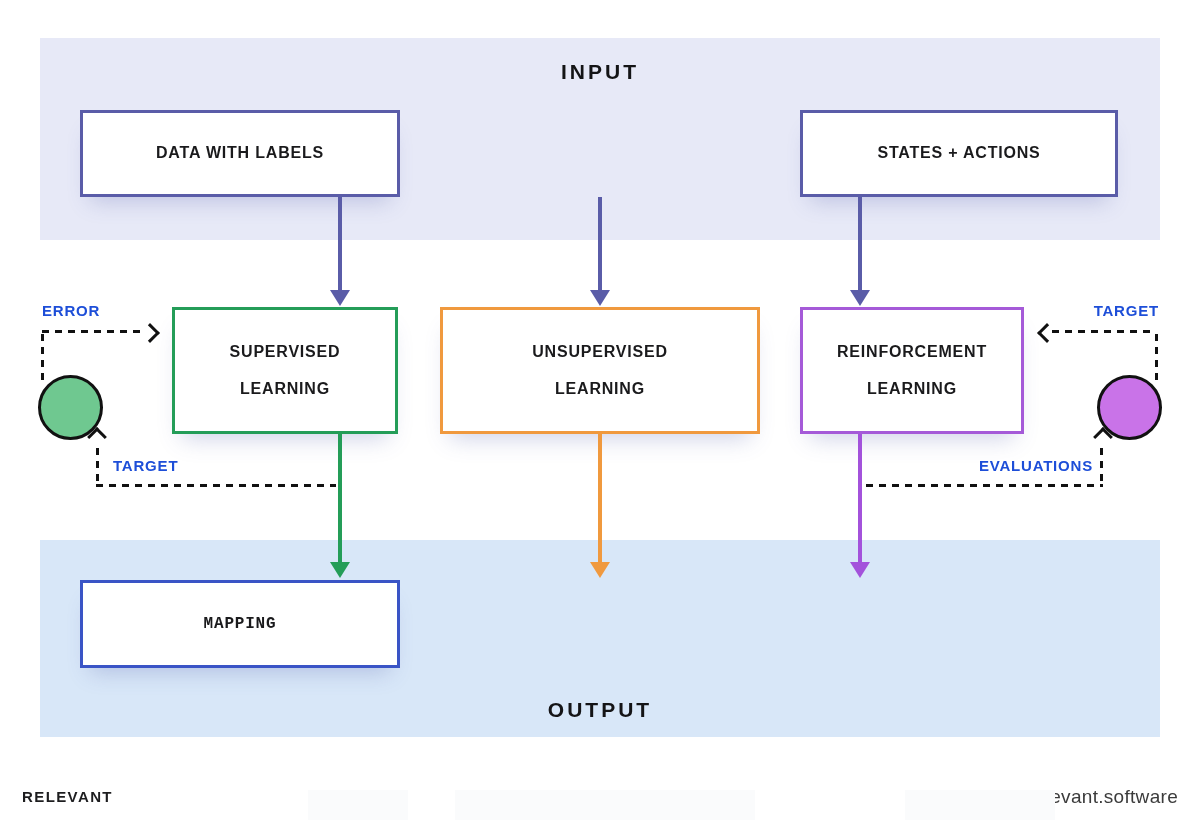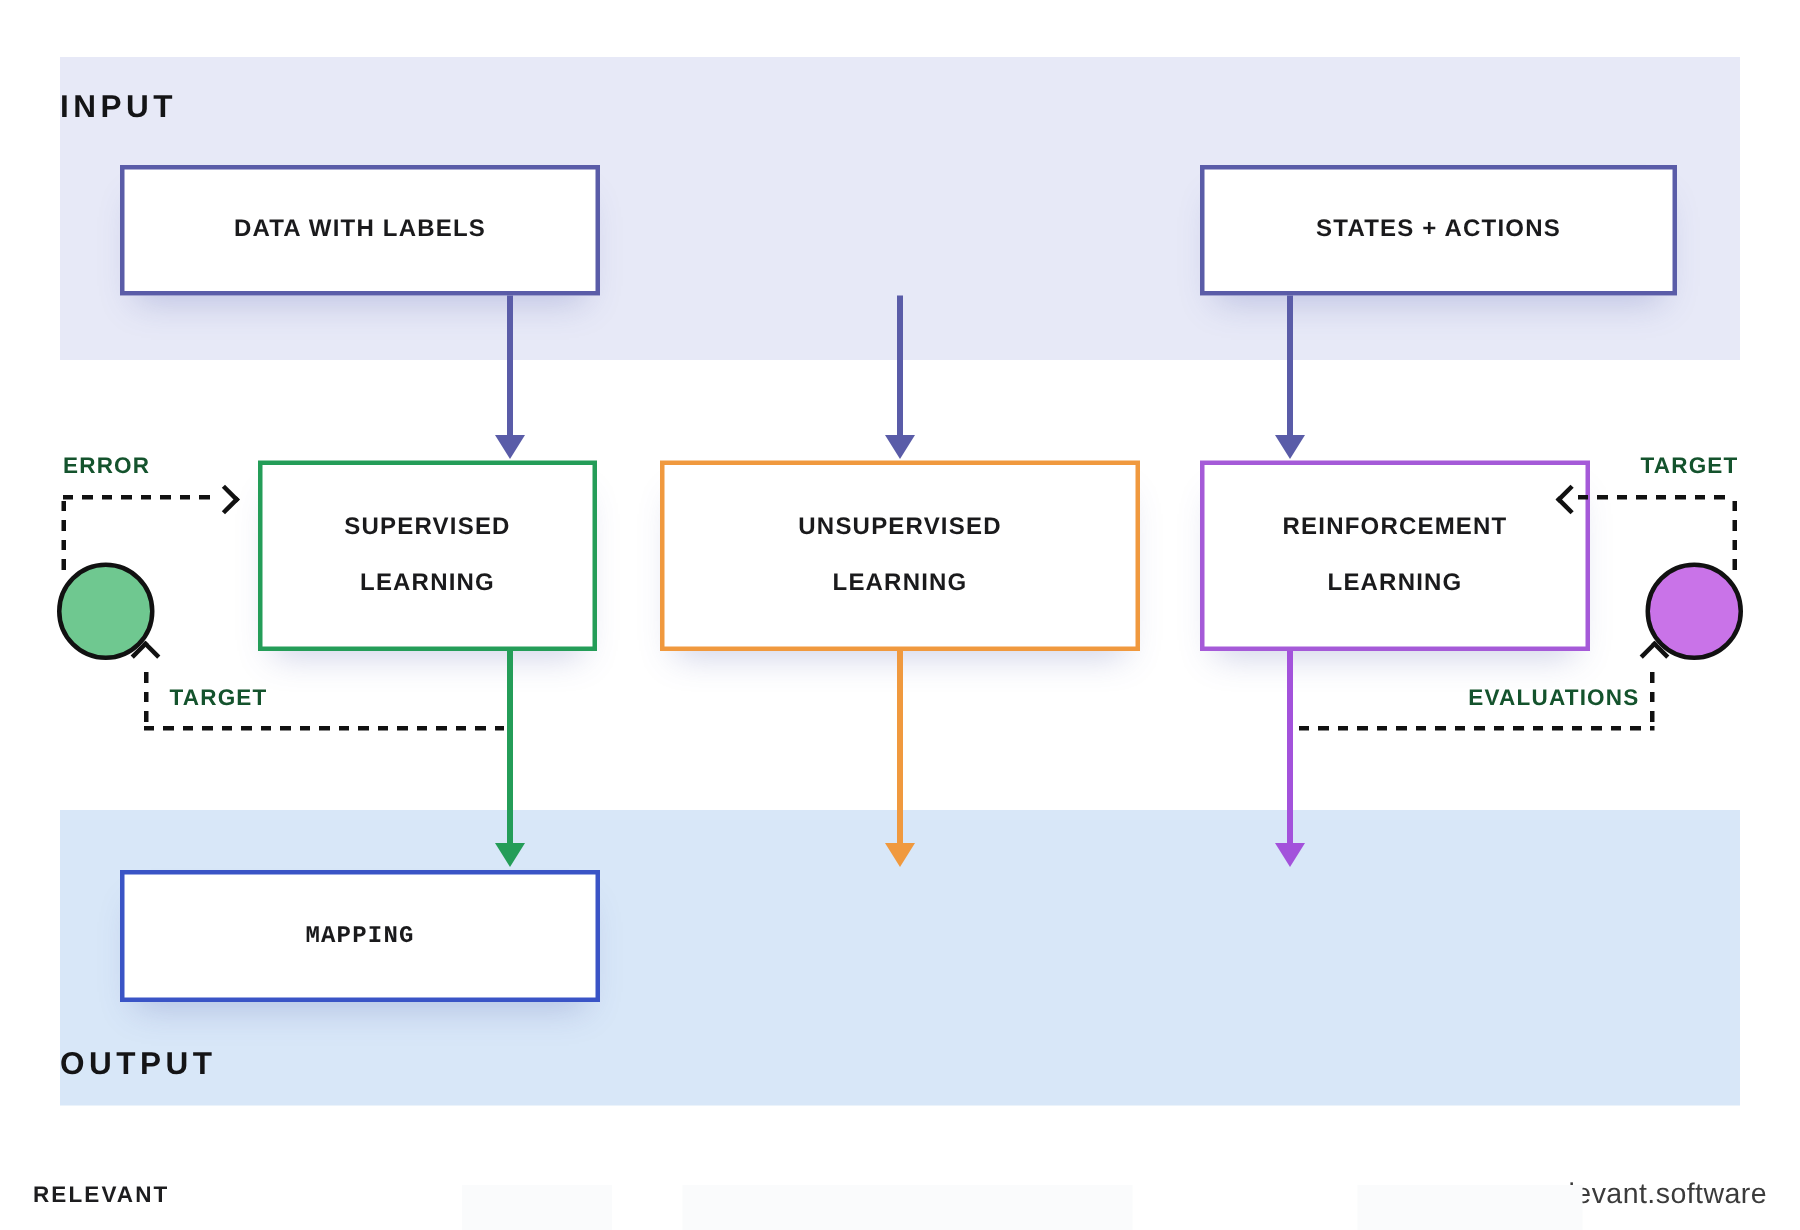--- a/index.html
+++ b/index.html
@@ -6,42 +6,42 @@
   .canvas {
     position:relative; width:1200px; height:820px; overflow:hidden;
     background:#ffffff;
     font-family:"Liberation Sans", sans-serif;
     color:#18181a;
   }
   .band { position:absolute; left:40px; width:1120px; }
   .band-input  { top:38px;  height:202px; background:#e7e9f7; }
   .band-output { top:540px; height:197px; background:#d8e7f8; }
   .band-heading {
-    position:absolute; left:0; width:100%; text-align:left;
+    position:absolute; left:0; width:100%; text-align:center;
     font-size:21px; font-weight:bold; letter-spacing:3px; color:#141416;
   }
   .heading-input  { top:22px; }
   .heading-output { top:158px; }
 
   .box {
     position:absolute; box-sizing:border-box; background:#ffffff;
     display:flex; flex-direction:column; align-items:center; justify-content:center;
     text-align:center; font-weight:bold; font-size:16px; letter-spacing:0.8px;
     line-height:1.55; color:#1a1a1c;
     box-shadow:0 14px 22px -10px rgba(80,90,170,0.28);
   }
   .box-input   { top:110px; height:87px; border:3px solid #5a5ca8; }
   .box-output  { top:580px; height:88px; border:3px solid #3a54c6;font-family:Liberation Mono, monospace; }
   .box-model   { top:307px; height:127px;gap:12px; }
   .b1 { left:80px;  width:320px; }
   .b2 { left:440px; width:320px; }
   .b3 { left:800px; width:318px; }
   .m1 { left:172px; width:226px; border:3px solid #249d58; }
   .m2 { left:440px; width:320px; border:3px solid #f0993e; }
-  .m3 { left:800px; width:260px; border:3px solid #a55ad8; }
+  .m3 { left:800px; width:224px; border:3px solid #a55ad8; }
 
   .vline { position:absolute; width:4px; }
   .tri-down {
     position:absolute; width:0; height:0;
     border-left:10px solid transparent; border-right:10px solid transparent;
     border-top:16px solid #5a5ca8;
   }
   .c-indigo { background:#5a5ca8; }
   .c-green  { background:#249d58; }
   .c-orange { background:#f0993e; }
@@ -59,21 +59,21 @@
   .chev-right { transform:rotate(45deg); }
   .chev-left  { transform:rotate(-135deg); }
   .chev-up    { transform:rotate(-45deg); }
 
   .node-circle { position:absolute; top:375px; width:59px; height:59px;
     border-radius:50%; border:3.5px solid #111; box-sizing:content-box; }
   .circle-green  { left:38px;  background:#6fc890; }
   .circle-purple { left:1097px; background:#c973e8; }
 
   .loop-label { position:absolute; font-size:15px; font-weight:bold;
-    letter-spacing:0.8px; color:#14532d; }
+    letter-spacing:0.8px; color:#1d4ed8; }
 
   .footer-brand { position:absolute; left:22px; top:788px;
     font-size:15px; font-weight:bold; letter-spacing:1.4px; color:#1d1d1f; }
   .footer-site { position:absolute; right:22px; top:786px;
     font-size:19px; font-weight:normal; letter-spacing:0.3px; color:#3b3b3b; }
 
   .ghost { position:absolute; top:790px; height:30px; background:#fafbfc; }
 </style>
 </head>
 <body>

